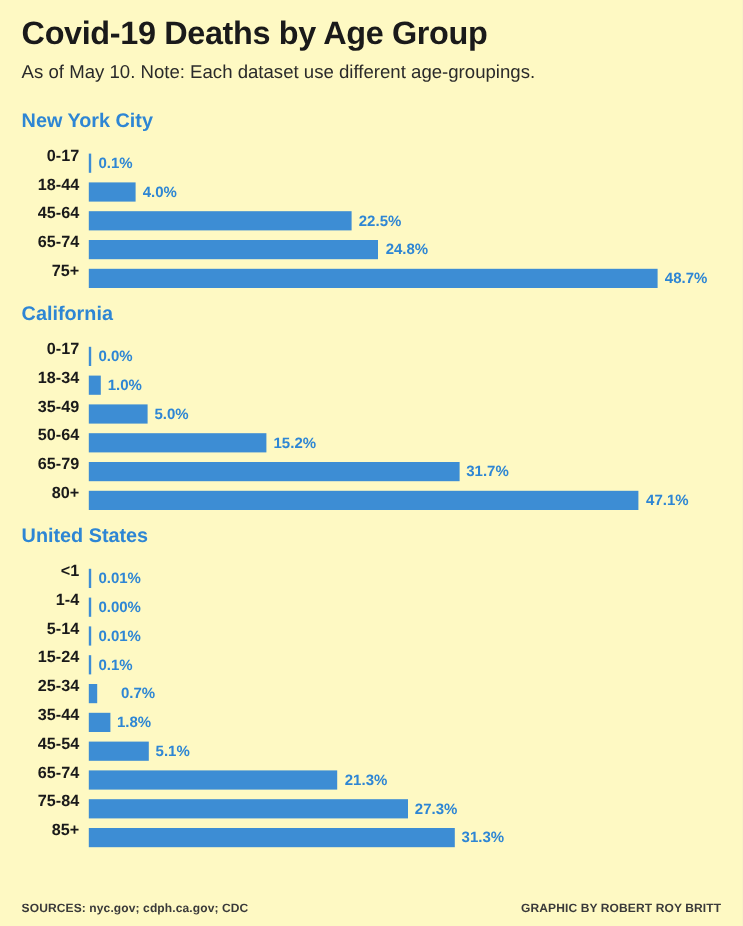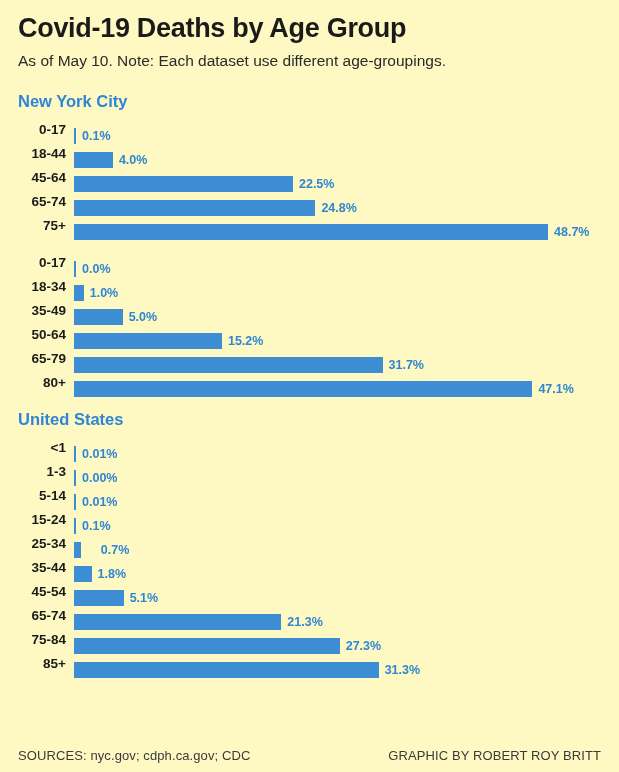--- a/index.html
+++ b/index.html
@@ -87,23 +87,24 @@
     white-space: nowrap;
   }
   .footer {
     position: absolute;
     left: 18px;
     right: 18px;
     bottom: 9px;
     display: flex;
     justify-content: space-between;
     align-items: flex-end;
-    font-size: 13px;
+    font-size: 10px;
     color: #3a3a3a;
     letter-spacing: 0.1px;
+    font-weight: bold;
   }
   .footer .credit {
     text-align: right;
   }
 </style>
 </head>
 <body>
 
 <div class="page">
 
@@ -145,20 +146,21 @@
           <div class="row-label">75+</div>
           <div class="bar-area">
             <div class="bar" style="width: 474px; background: rgb(61, 141, 212);"></div>
             <div class="bar-value" style="color: rgb(46, 134, 212);">48.7%</div>
           </div>
         </div>
       </div>
   </div>
 
   <div class="section">
+    <div class="section-title">California</div>
     <div class="rows">
         <div class="row">
           <div class="row-label">0-17</div>
           <div class="bar-area">
             <div class="bar" style="width: 2px; background: rgb(61, 141, 212);"></div>
             <div class="bar-value" style="color: rgb(46, 134, 212);">0.0%</div>
           </div>
         </div>
         <div class="row">
           <div class="row-label">18-34</div>
@@ -202,21 +204,21 @@
     <div class="section-title">United States</div>
     <div class="rows">
         <div class="row">
           <div class="row-label">&lt;1</div>
           <div class="bar-area">
             <div class="bar" style="width: 2px; background: rgb(61, 141, 212);"></div>
             <div class="bar-value" style="color: rgb(46, 134, 212);">0.01%</div>
           </div>
         </div>
         <div class="row">
-          <div class="row-label">1-3</div>
+          <div class="row-label">1-4</div>
           <div class="bar-area">
             <div class="bar" style="width: 2px; background: rgb(61, 141, 212);"></div>
             <div class="bar-value" style="color: rgb(46, 134, 212);">0.00%</div>
           </div>
         </div>
         <div class="row">
           <div class="row-label">5-14</div>
           <div class="bar-area">
             <div class="bar" style="width: 2px; background: rgb(61, 141, 212);"></div>
             <div class="bar-value" style="color: rgb(46, 134, 212);">0.01%</div>

